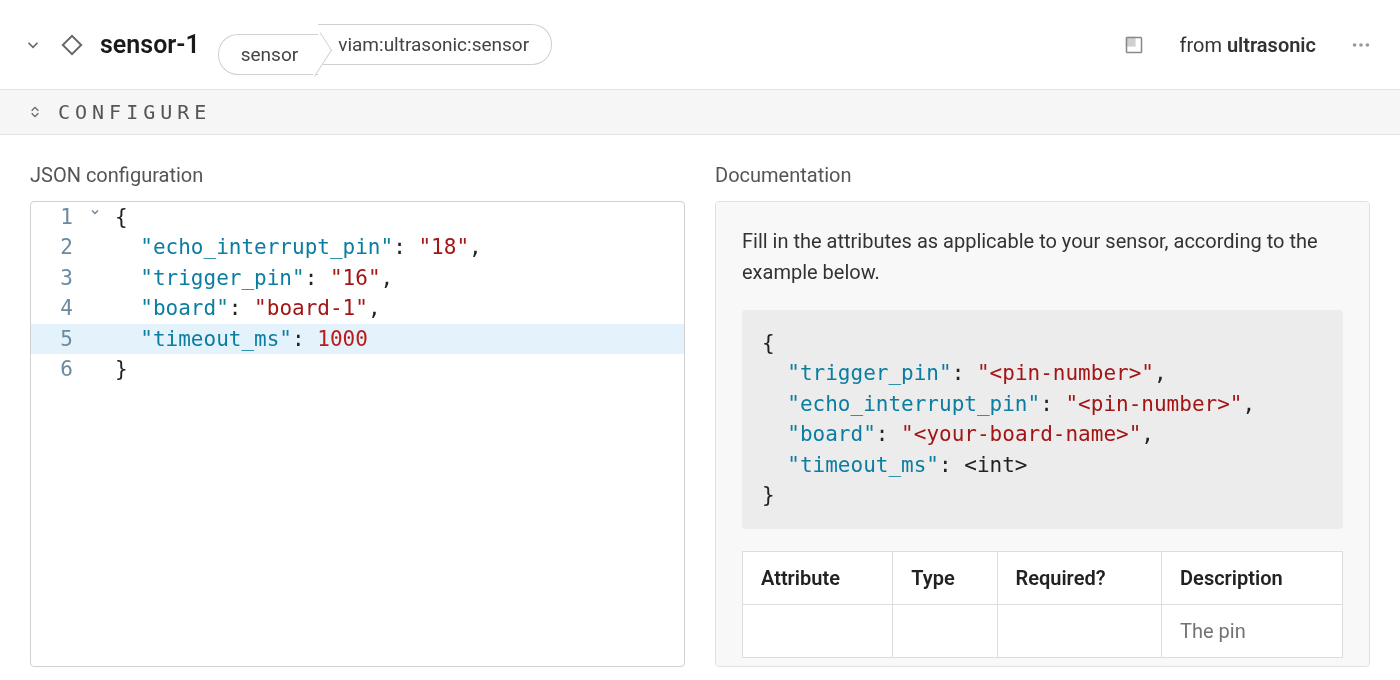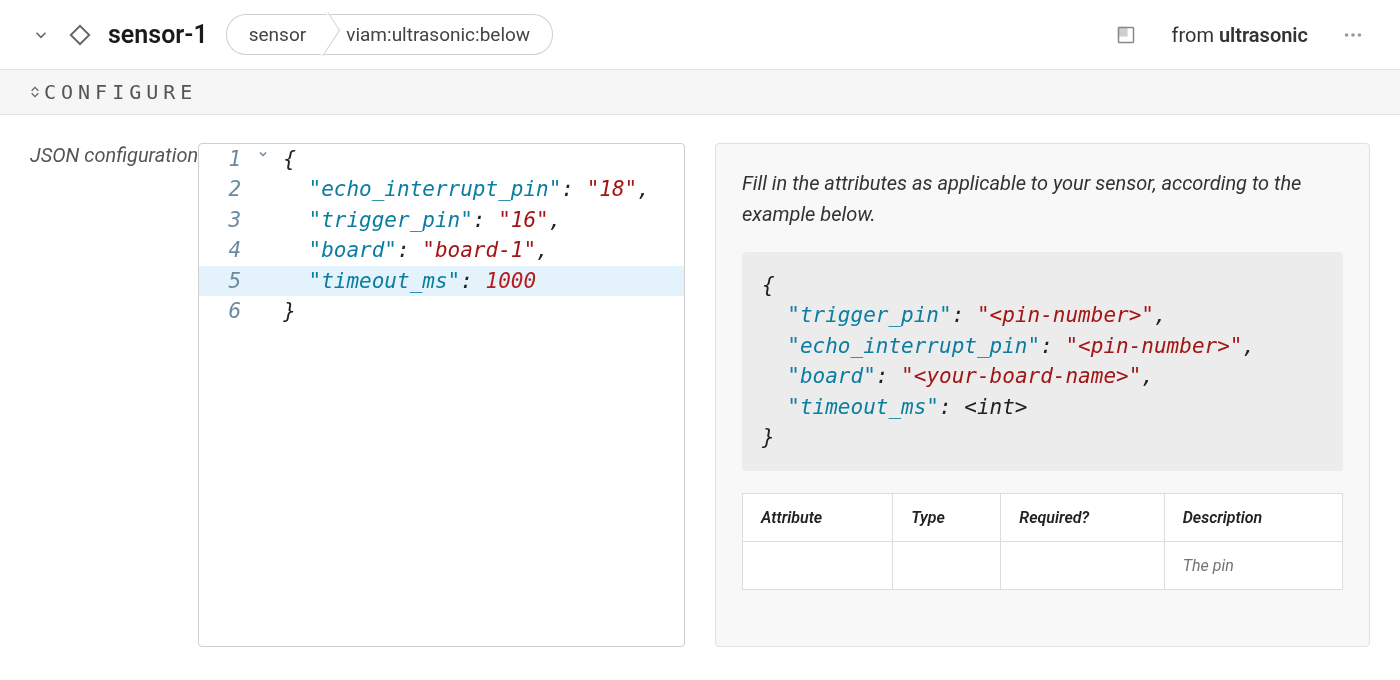--- a/index.html
+++ b/index.html
@@ -1,54 +1,54 @@
 <!DOCTYPE html>
 <html><head>
 <meta charset="utf-8">
 <style>
   * { box-sizing: border-box; margin: 0; padding: 0; }
   body { font-family: -apple-system, BlinkMacSystemFont, "Segoe UI", Roboto, sans-serif; background: #fff; color: #222; width: 1400px; height: 680px; overflow: hidden; }
-  .header { display: flex; align-items: center; padding: 14px 30px; border-bottom: 1px solid #e3e3e3; gap: 14px; }
+  .header { display: flex; align-items: center; padding: 14px 22px; border-bottom: 1px solid #e3e3e3; gap: 14px; }
   .collapse-btn { width: 22px; height: 22px; color: #666; display:flex; align-items:center; justify-content:center; cursor:pointer;}
   .diamond-icon { width: 28px; height: 28px; color: #666; display:flex; align-items:center; justify-content:center;}
   .title { font-size: 25px; font-weight: 650; color: #1a1a1a; margin-right: 4px;}
   .crumbs { display: flex; align-items: center; }
   .crumb { font-size: 19px; color: #444; padding: 8px 20px; position: relative; background:#fff; border-top:1px solid #d0d0d0; border-bottom:1px solid #d0d0d0; }
-  .crumb:first-child { border-left:1px solid #d0d0d0; border-radius: 20px 0 0 20px; padding-left:22px;}
+  .crumb:first-child { border-left:1px solid #d0d0d0; border-radius: 20px 0 0 20px; padding-left:22px;margin-top:20px;}
   .crumb:last-child { border-right:1px solid #d0d0d0; border-radius: 0 20px 20px 0; padding-right:22px;}
   .crumb:not(:last-child)::after { content:""; position:absolute; right:-10px; top:4px; bottom:4px; width:20px; height:30px; border-right:1px solid #d0d0d0; border-top:1px solid #d0d0d0; transform: rotate(45deg) skew(12deg,12deg); background:#fff; z-index:1;}
   .crumb span { position:relative; z-index:2;}
   .spacer { flex: 1; }
   .module-icon { width:22px; height:22px; color:#888; display:flex; align-items:center; justify-content:center;}
   .from-text { font-size: 20px; color: #333; margin-left:20px;}
   .from-text .bold { font-weight: 650; }
   .more-btn { width: 34px; height: 34px; border-radius:6px; display:flex; align-items:center; justify-content:center; color:#999; margin-left:14px; cursor:pointer;}
-  .section-bar { display:flex; align-items:center; background:#f6f6f6; border-bottom:1px solid #e3e3e3; padding: 10px 26px;}
+  .section-bar { display:flex; align-items:center; gap:14px; background:#f6f6f6; border-bottom:1px solid #e3e3e3; padding: 10px 26px;}
   .collapse-v { width:18px; height:18px; color:#666; display:flex; align-items:center; justify-content:center; cursor:pointer;}
   .section-label { font-family: ui-monospace, "SF Mono", Menlo, Consolas, monospace; font-size: 20px; letter-spacing: 5px; color:#555; }
   .content { display:flex; padding: 28px 30px; gap: 30px; height: calc(680px - 120px);}
-  .col { flex:1; min-width:0; display:flex; flex-direction:row;font-style:italic;}
+  .col { flex:1; min-width:0; display:flex; flex-direction:column;}
   .col-title { font-size: 20px; color:#555; margin-bottom:14px; }
   .editor { border:1px solid #d0d0d0; border-radius:4px; flex:1; overflow:auto; position:relative; font-family: ui-monospace,"SF Mono",Menlo,Consolas,monospace; font-size:21px; line-height:1.45;}
   .line { display:flex; }
   .line.hl { background:#e3f2fb; }
   .gutter { width: 58px; text-align:right; padding-right:16px; color:#6b8aa0; user-select:none;}
   .fold { width: 26px; color:#6b8aa0; font-size:14px; padding-top:4px;}
   .code { white-space: pre; }
   .tok-key { color:#0b7da1; }
   .tok-str { color:#a31515; }
   .tok-num { color:#b91c1c; }
   .tok-punc { color:#222; }
   .doc-panel { border:1px solid #e0e0e0; border-radius:4px; background:#f8f8f8; flex:1; overflow:auto; padding: 24px 26px; position:relative;}
   .doc-panel::-webkit-scrollbar { width:12px; height:12px;}
   .doc-panel::-webkit-scrollbar-thumb { background:#bbb; border-radius:6px;}
   .doc-panel::-webkit-scrollbar-track { background:#eee;}
   .doc-intro { font-size:20px; color:#333; line-height:1.55; margin-bottom:22px;}
   .doc-code { background:#ececec; border-radius:4px; padding: 18px 20px; font-family: ui-monospace,"SF Mono",Menlo,Consolas,monospace; font-size:21px; line-height:1.45; margin-bottom:22px; white-space:pre;}
-  .doc-table { width:100%; border-collapse: collapse; background:#fff; font-size:16px;}
+  .doc-table { width:100%; border-collapse: collapse; background:#fff; font-size:20px;}
   .doc-table th, .doc-table td { border:1px solid #ddd; padding: 14px 18px; text-align:left; font-weight:600;}
   .doc-table td { font-weight:400; color:#737373;}
   svg { display:block; }
 </style>
 </head>
 <body>
 
 <div class="header">
   <div class="collapse-btn">
     <svg width="18" height="18" viewBox="0 0 24 24" fill="none" stroke="currentColor" stroke-width="2.2">
@@ -56,21 +56,21 @@
       </svg>
   </div>
   <div class="diamond-icon">
     <svg width="26" height="26" viewBox="0 0 24 24" fill="none" stroke="currentColor" stroke-width="1.8">
         <rect x="6" y="6" width="12" height="12" transform="rotate(45 12 12)"></rect>
       </svg>
   </div>
   <div class="title">sensor-1</div>
   <div class="crumbs">
     <div class="crumb"><span>sensor</span></div>
-    <div class="crumb"><span>viam:ultrasonic:below</span></div>
+    <div class="crumb"><span>viam:ultrasonic:sensor</span></div>
   </div>
   <div class="spacer"></div>
   <div class="module-icon">
     <svg width="20" height="20" viewBox="0 0 24 24" fill="none" stroke="currentColor" stroke-width="1.8">
         <rect x="3" y="3" width="18" height="18" rx="1"></rect>
         <rect x="3" y="3" width="10" height="10" fill="currentColor" opacity="0.4"></rect>
       </svg>
   </div>
   <div class="from-text"><span>from </span><span class="bold">ultrasonic</span></div>
   <div class="more-btn">
@@ -126,20 +126,21 @@
           <div class="code"><span class="tok-punc">  </span><span class="tok-key">"timeout_ms"</span><span class="tok-punc">: </span><span class="tok-num">1000</span></div>
         </div>
         <div class="line">
           <div class="gutter">6</div>
           <div class="fold"></div>
           <div class="code"><span class="tok-punc">}</span></div>
         </div>
       </div>
   </div>
   <div class="col">
+    <div class="col-title">Documentation</div>
     <div class="doc-panel">
       <div class="doc-intro">Fill in the attributes as applicable to your sensor, according to the example below.</div>
       <div class="doc-code" id="doc-code"><span class="tok-punc">{
   </span><span class="tok-key">"trigger_pin"</span><span class="tok-punc">: </span><span class="tok-str">"&lt;pin-number&gt;"</span><span class="tok-punc">,
   </span><span class="tok-key">"echo_interrupt_pin"</span><span class="tok-punc">: </span><span class="tok-str">"&lt;pin-number&gt;"</span><span class="tok-punc">,
   </span><span class="tok-key">"board"</span><span class="tok-punc">: </span><span class="tok-str">"&lt;your-board-name&gt;"</span><span class="tok-punc">,
   </span><span class="tok-key">"timeout_ms"</span><span class="tok-punc">: &lt;int&gt;
 }</span></div>
       <table class="doc-table">
         <thead>

